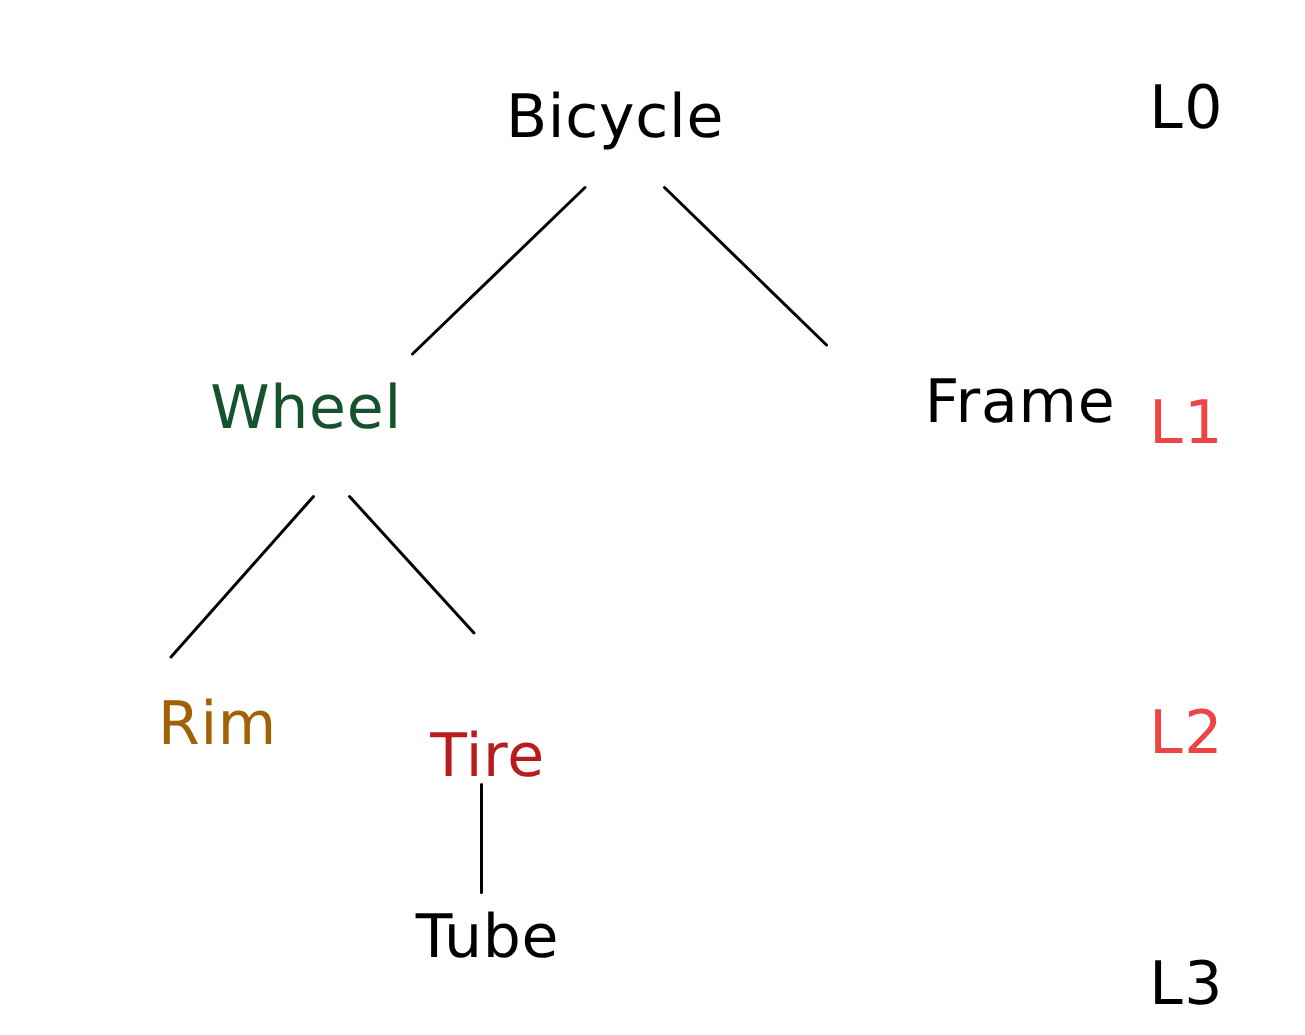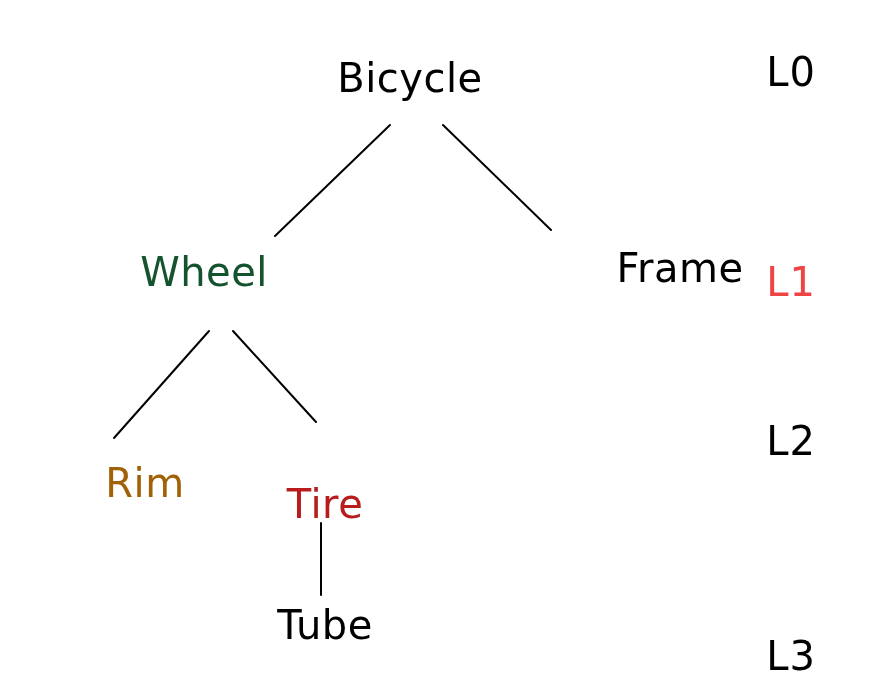--- a/index.html
+++ b/index.html
@@ -64,17 +64,17 @@
       <div class="node-label" style="left: 204px; top: 292px; color: #14532d;">Wheel</div>
       <div class="node-label" style="left: 640px; top: 288px; color: rgb(0, 0, 0); margin-left: 40px;">Frame</div>
       <div class="node-label" style="left: 145px; top: 503px; color: #a16207;">Rim</div>
       <div class="node-label" style="left: 325px; top: 524px; color: #b91c1c;">Tire</div>
       <div class="node-label" style="left: 325px; top: 645px; color: rgb(0, 0, 0); text-align: center;">Tube</div>
     </div>
 
   <div id="level-layer">
       <div class="level-label" style="left: 791px; top: 92px; color: rgb(0, 0, 0);">L0</div>
       <div class="level-label" style="left: 791px; top: 302px; color: #ef4444;">L1</div>
-      <div class="level-label" style="left: 791px; top: 461px; color: #000000;">L2</div>
+      <div class="level-label" style="left: 791px; top: 509px; color: #ef4444;">L2</div>
       <div class="level-label" style="left: 791px; top: 648px; color: rgb(0, 0, 0); margin-top: 28px;">L3</div>
     </div>
 
 </div>
 
 </body></html>

